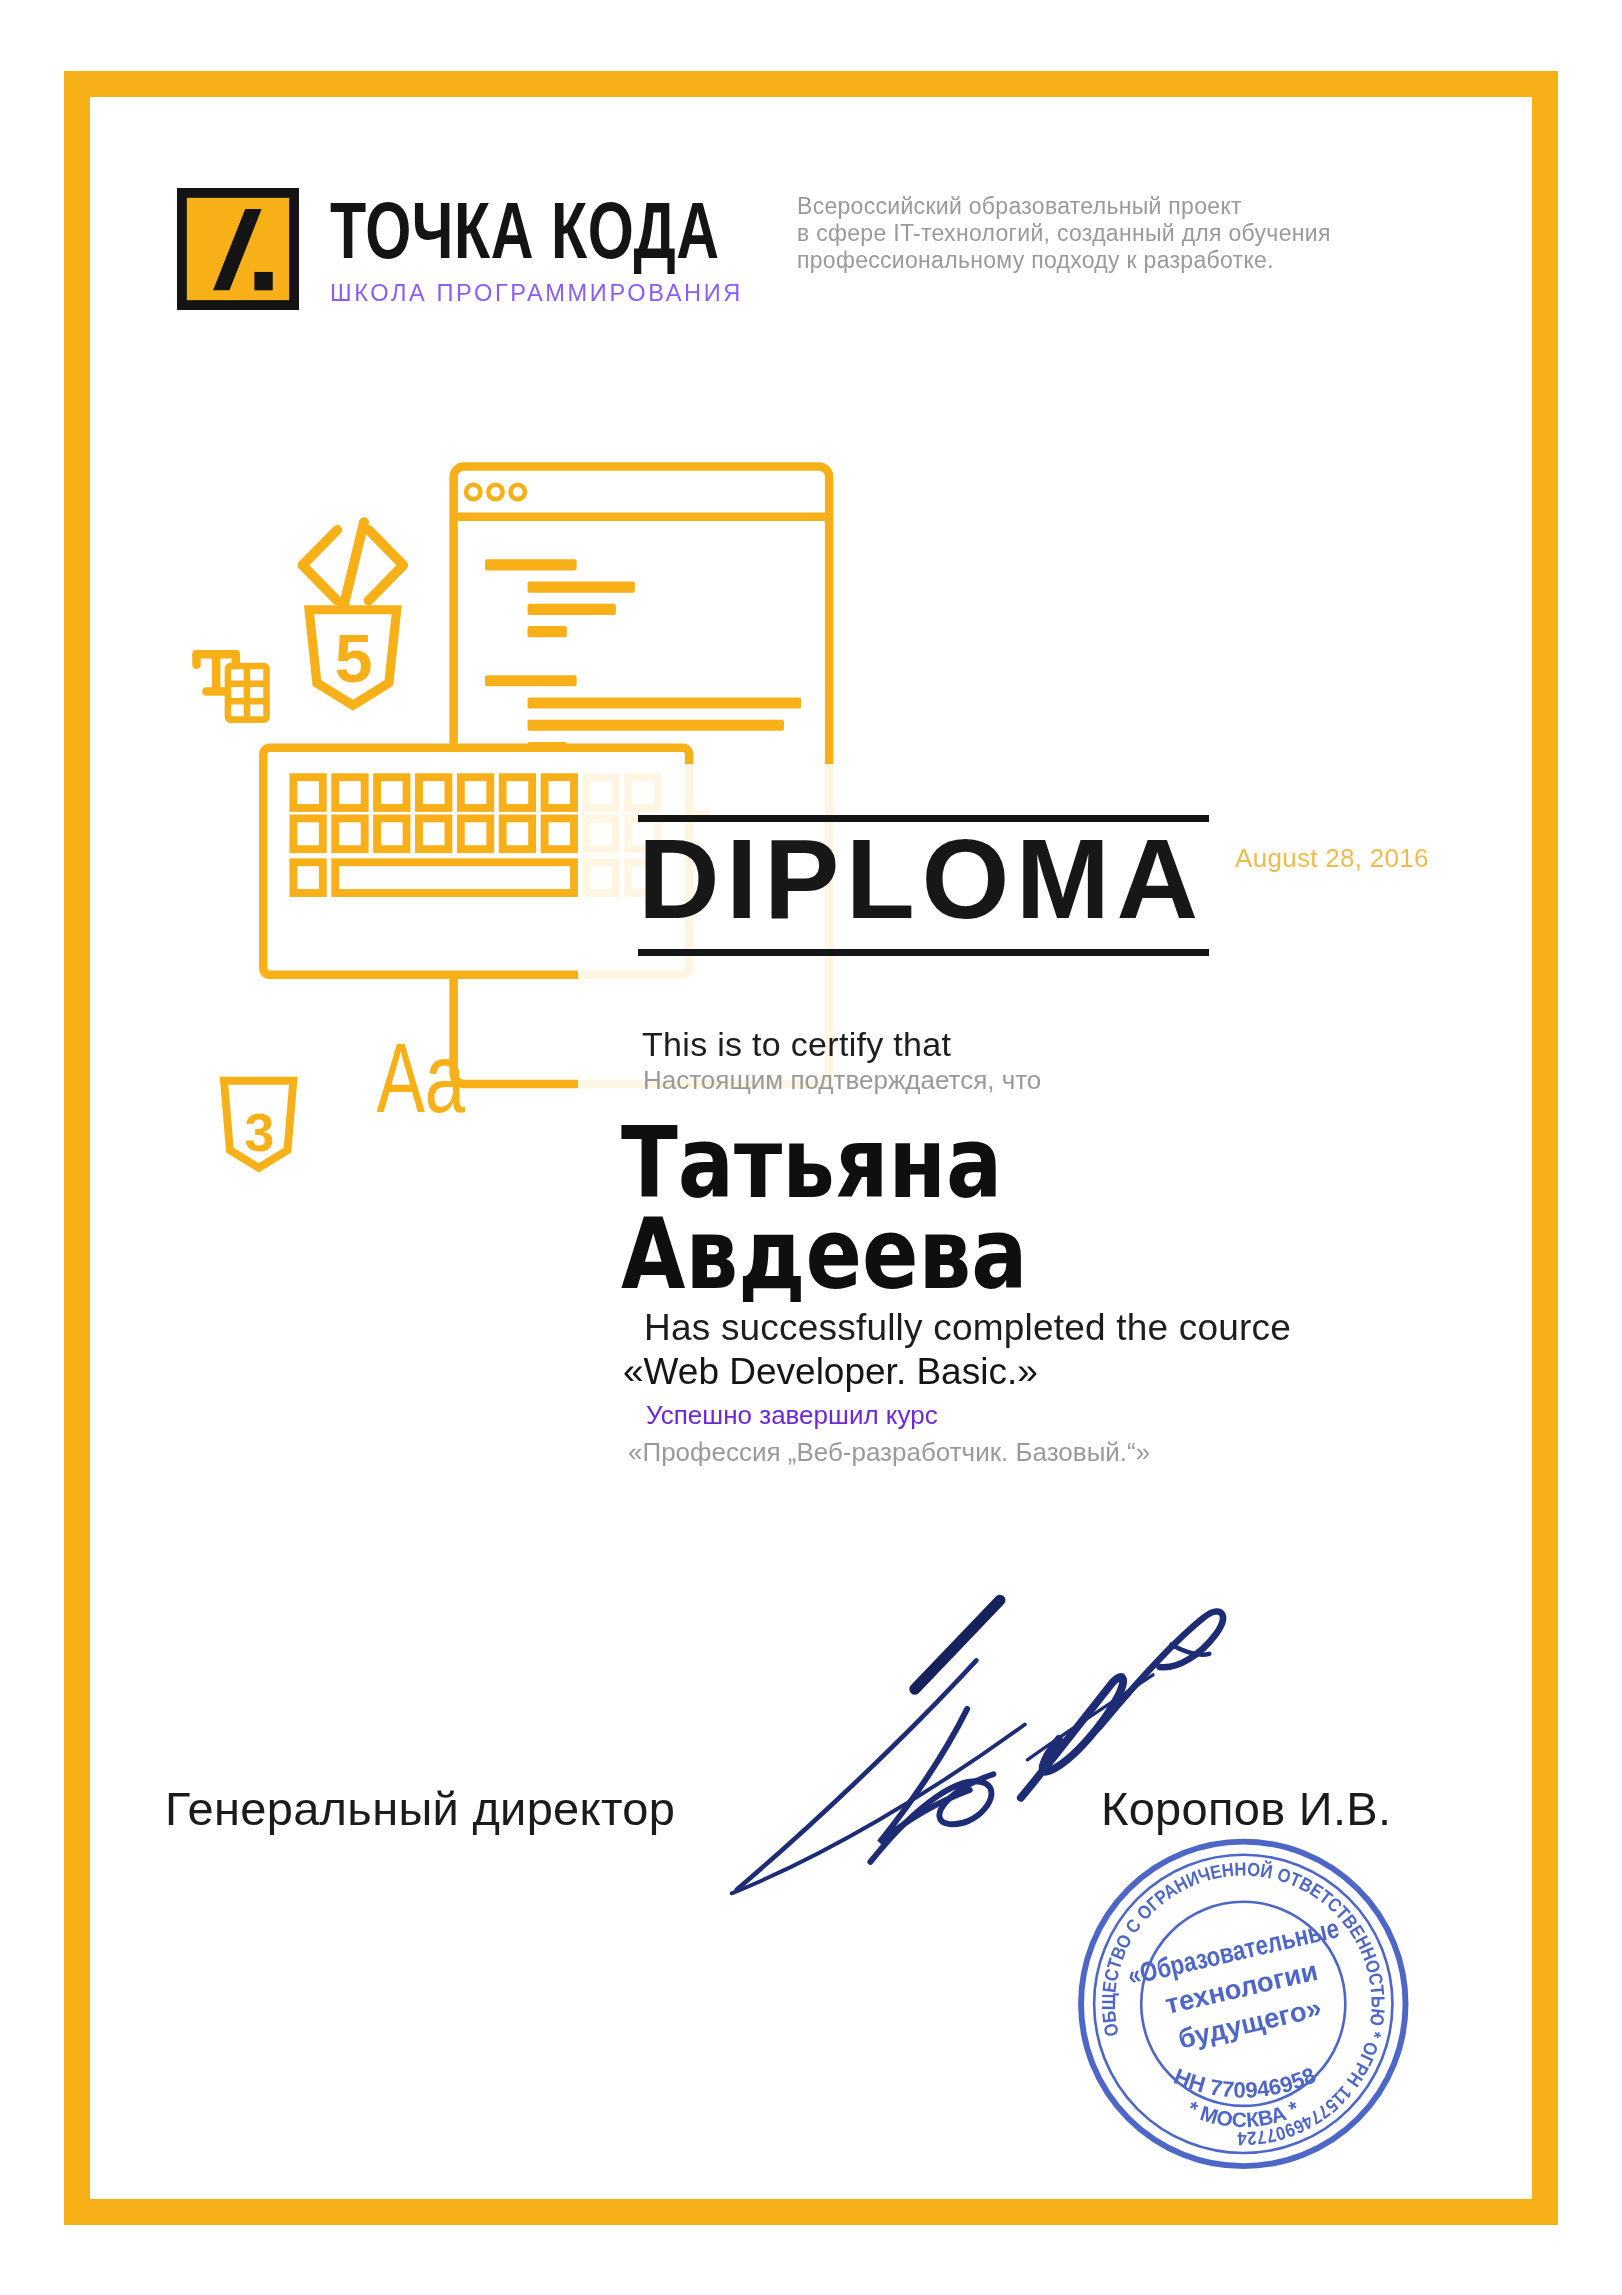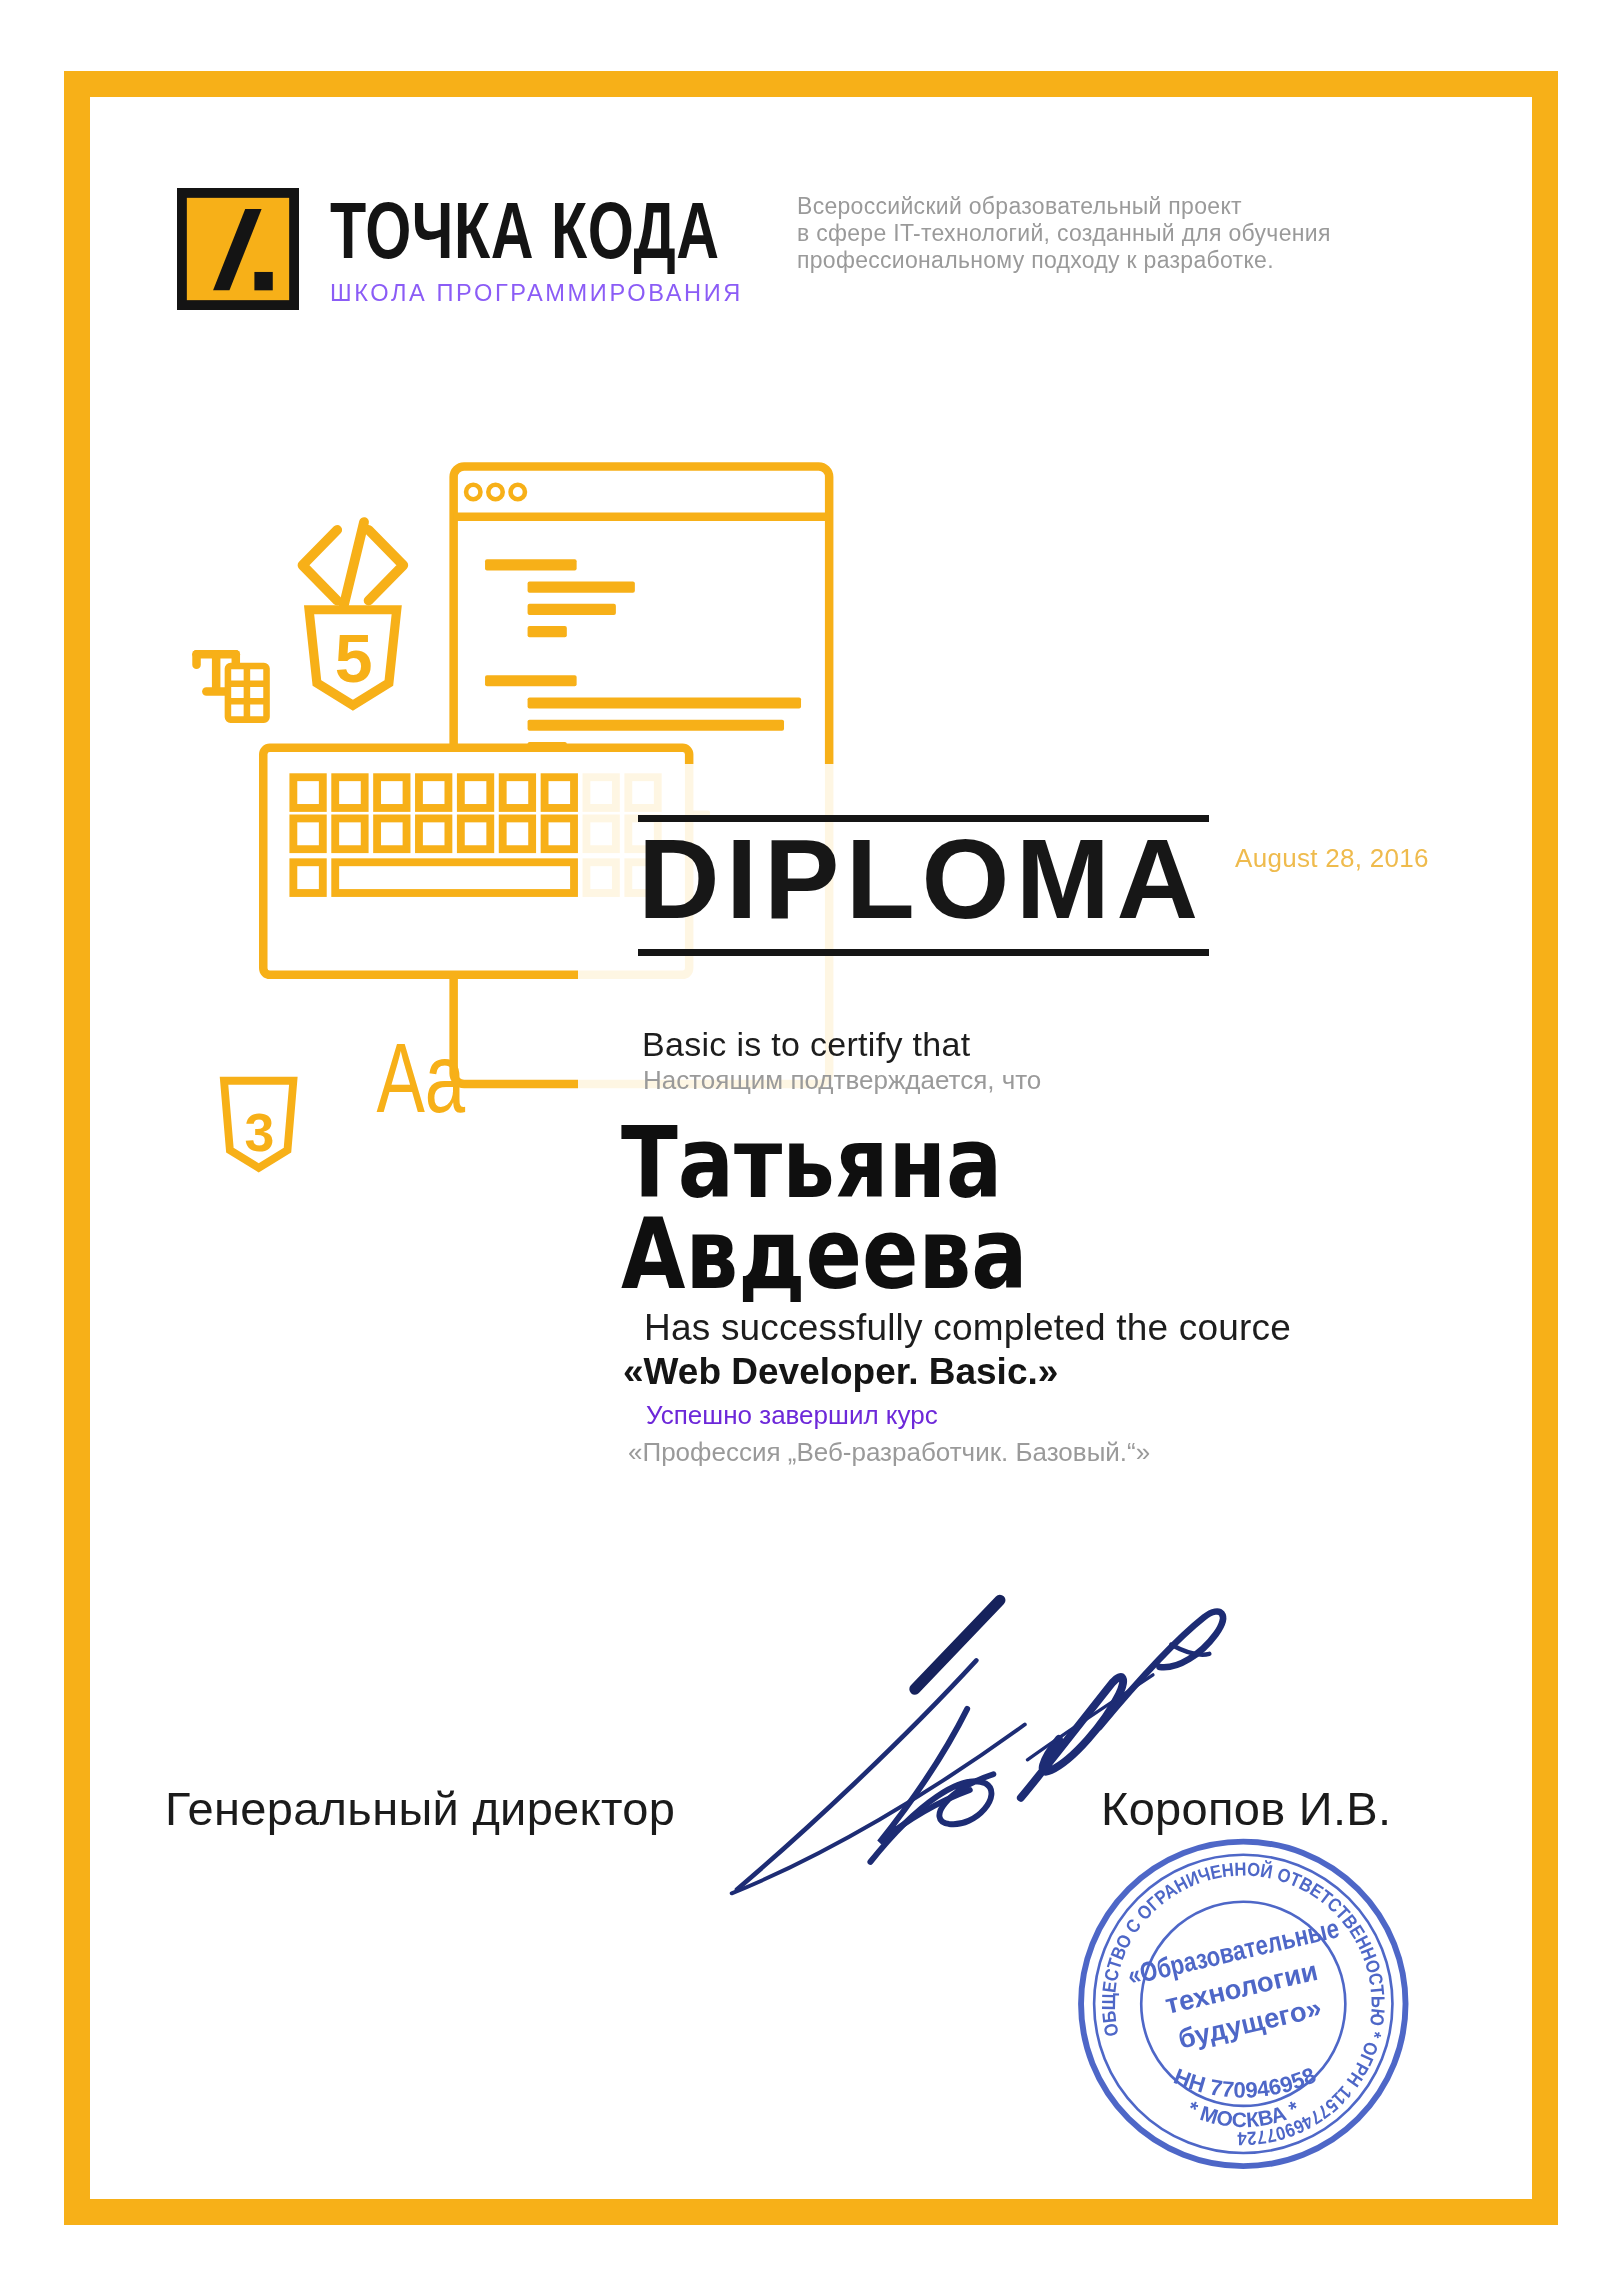--- a/index.html
+++ b/index.html
@@ -30,21 +30,21 @@
   .certify-en{left:642px;top:1025px;font-size:34px;color:#1d1d1d;letter-spacing:0.3px}
   .certify-ru{left:643px;top:1065px;font-size:26px;color:#9A9A9A}
   
   .name{font-family:"DejaVu Sans","Liberation Sans",sans-serif;font-weight:700;
         font-size:98px;line-height:1;color:#0f0f0f;transform:scaleX(.85);
         transform-origin:left top;white-space:nowrap}
   .name-1{left:621px;top:1114px}
   .name-2{left:621px;top:1205px}
   
   .course-en{left:644px;top:1307px;font-size:37px;color:#1d1d1d;letter-spacing:0.2px}
-  .course-name-en{left:623px;top:1351px;font-size:37px;font-weight:700;color:#151515}
+  .course-name-en{left:623px;top:1351px;font-size:37px;font-weight:400;color:#151515}
   .course-ru{left:646px;top:1400px;font-size:26px;color:#6d28d9}
   .course-name-ru{left:628px;top:1437px;font-size:26px;color:#9A9A9A}
   
   .role{left:165px;top:1781px;font-size:47px;color:#1b1b1b;letter-spacing:0.3px}
   .sig-name{left:1101px;top:1781px;font-size:47px;color:#1b1b1b;letter-spacing:0.3px}
   
   .footer{left:165px;top:2068px;font-size:29.4px;line-height:41px;color:#8D8D8D}
   svg text{font-family:"Liberation Sans",sans-serif}
 </style>
 </head>
@@ -159,21 +159,21 @@
     <div>Всероссийский образовательный проект</div>
     <div>в сфере IT-технологий, созданный для обучения</div>
     <div>профессиональному подходу к разработке.</div>
   </div>
 
   <div class="abs rule rule-top"></div>
   <div class="abs diploma-title">DIPLOMA</div>
   <div class="abs diploma-date">August 28, 2016</div>
   <div class="abs rule rule-bottom"></div>
 
-  <div class="abs certify-en" style="z-index:3">Basic is to certify that</div>
+  <div class="abs certify-en" style="z-index:3">This is to certify that</div>
   <div class="abs certify-ru" style="z-index:3">Настоящим подтверждается, что</div>
 
   <div class="abs name name-1" style="z-index:3">Татьяна</div>
   <div class="abs name name-2" style="z-index:3">Авдеева</div>
 
   <div class="abs course-en" style="z-index:3">Has successfully completed the cource</div>
   <div class="abs course-name-en" style="z-index:3">«Web Developer. Basic.»</div>
   <div class="abs course-ru" style="z-index:3">Успешно завершил курс</div>
   <div class="abs course-name-ru" style="z-index:3">«Профессия „Веб-разработчик. Базовый.“»</div>
 

